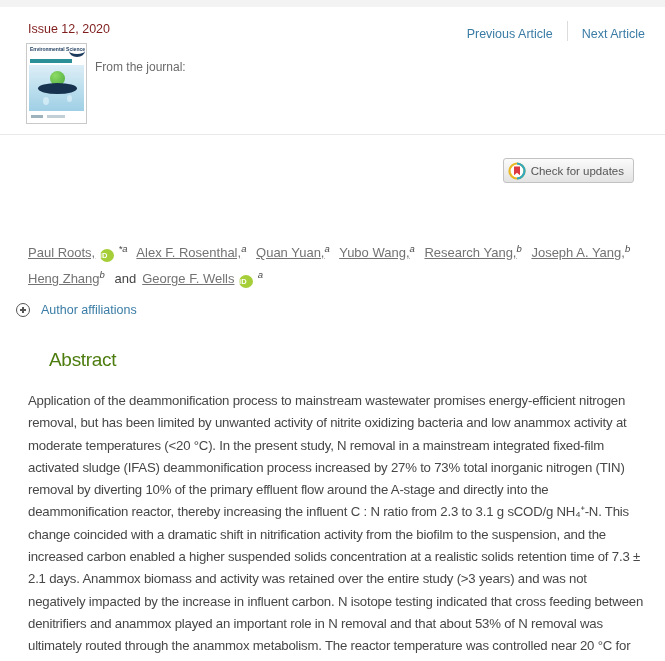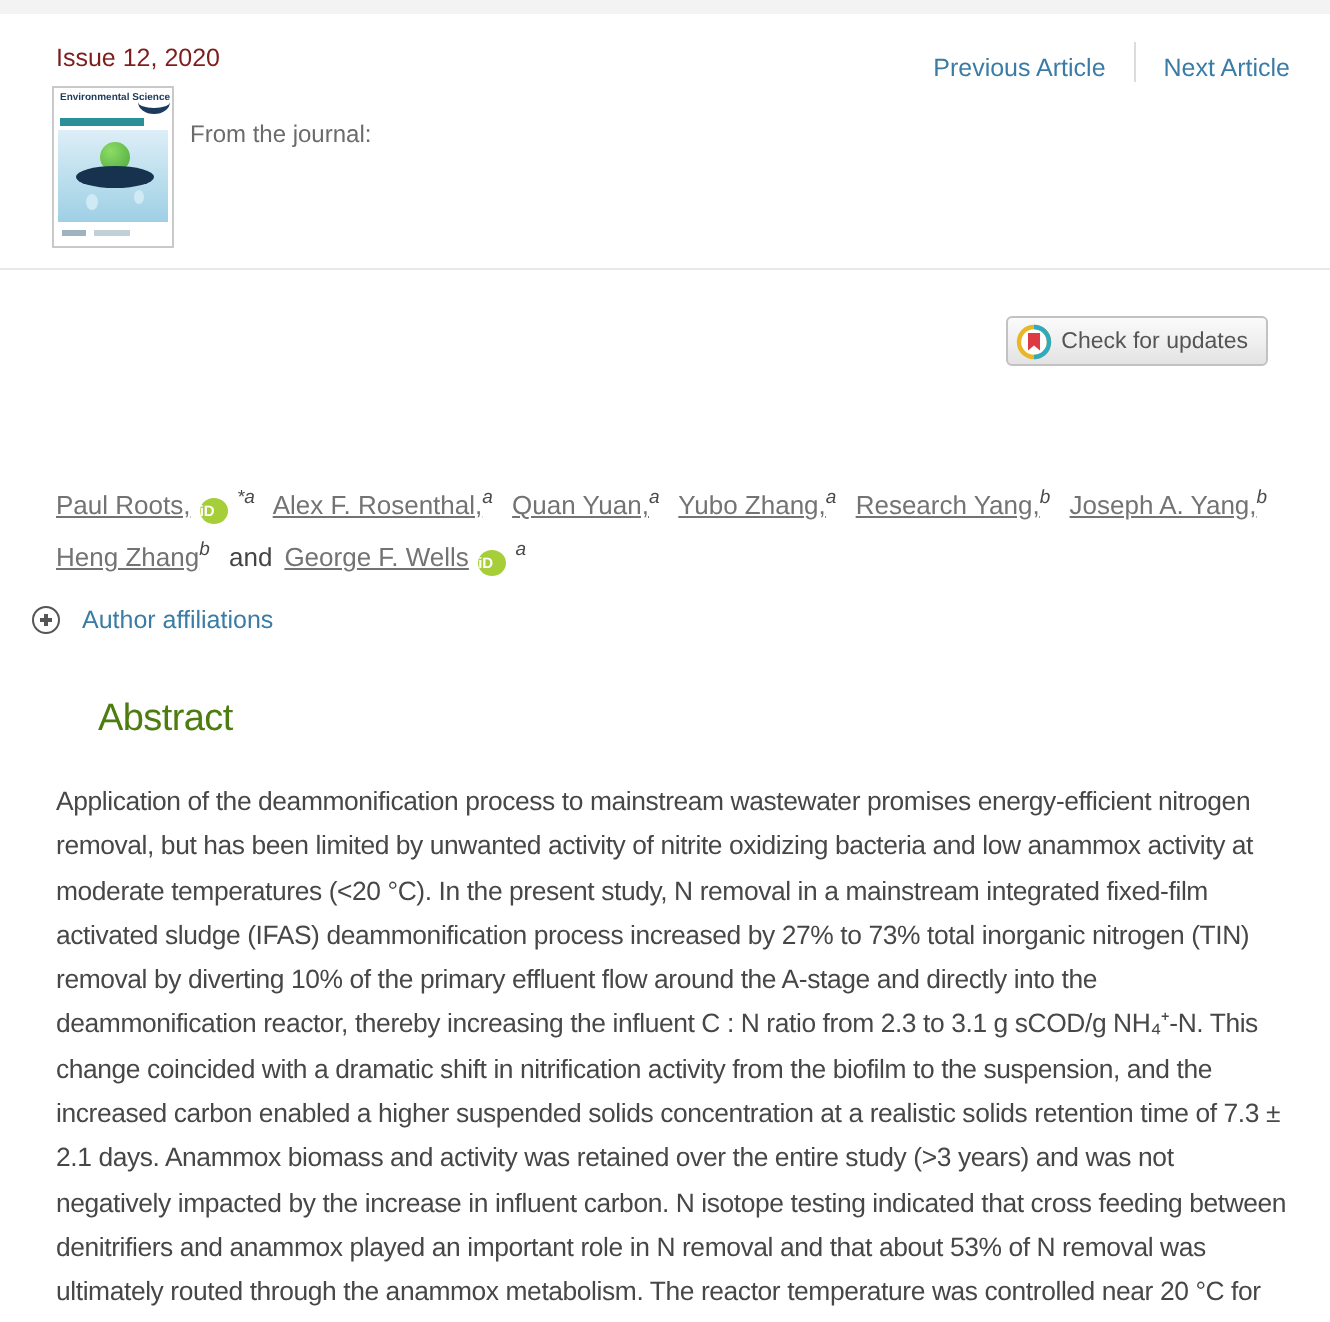--- a/index.html
+++ b/index.html
@@ -97,21 +97,21 @@
       <path d="M16.5 9 A7.5 7.5 0 0 1 9 16.5" fill="none" stroke="#2faac0" stroke-width="2.2"></path>
       <path d="M6 4.5 h6 v8.8 l-3 -2.6 l-3 2.6 z" fill="#dd3b41"></path>
     </svg>
     <span>Check for updates</span>
   </button>
 
   <div class="authors">
     <span class="author"><a class="author-link">Paul Roots,</a> <span class="orcid">iD</span> <sup class="auth-sup">*a</sup></span>
     <span class="author"><a class="author-link">Alex F. Rosenthal,</a><sup class="auth-sup">a</sup></span>
     <span class="author"><a class="author-link">Quan Yuan,</a><sup class="auth-sup">a</sup></span>
-    <span class="author"><a class="author-link">Yubo Zhang,</a><sup class="auth-sup">a</sup></span>
+    <span class="author"><a class="author-link">Yubo Wang,</a><sup class="auth-sup">a</sup></span>
     <span class="author"><a class="author-link">Research Yang,</a><sup class="auth-sup">b</sup></span>
     <span class="author"><a class="author-link">Joseph A. Yang,</a><sup class="auth-sup">b</sup></span>
     <span class="author"><a class="author-link">Heng Zhang</a><sup class="auth-sup">b</sup></span>
     <span class="and-word">and</span><span class="author"><a class="author-link">George F. Wells</a> <span class="orcid">iD</span> <sup class="auth-sup">a</sup></span>
   </div>
 
   <div class="affiliations">
     <span class="circle-plus"></span>
     <span class="label">Author affiliations</span>
   </div>

